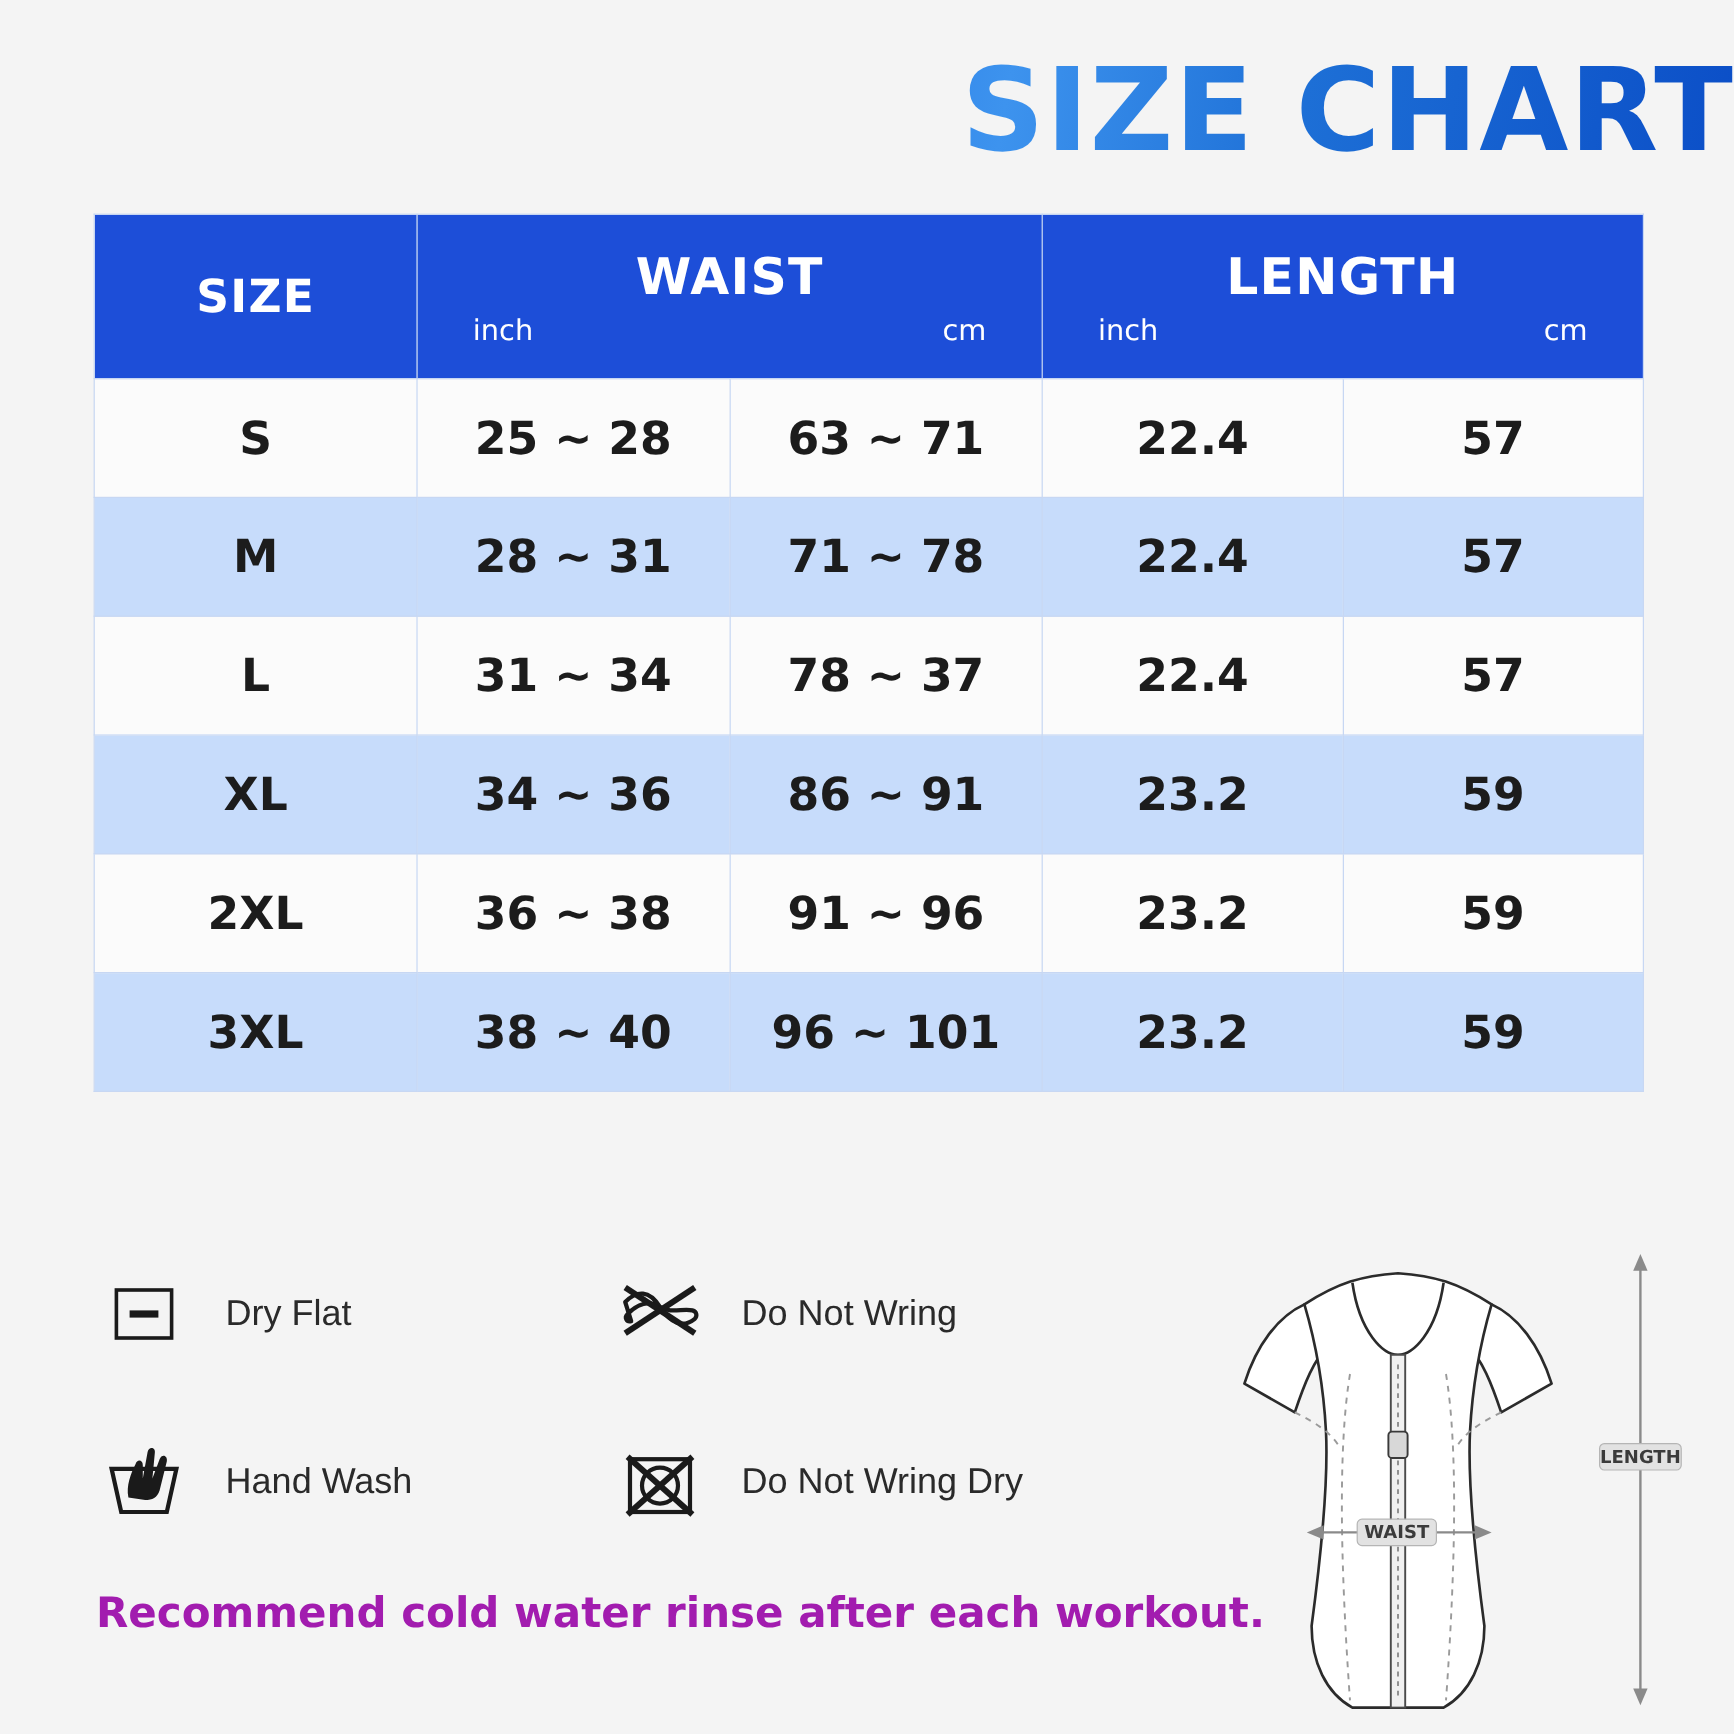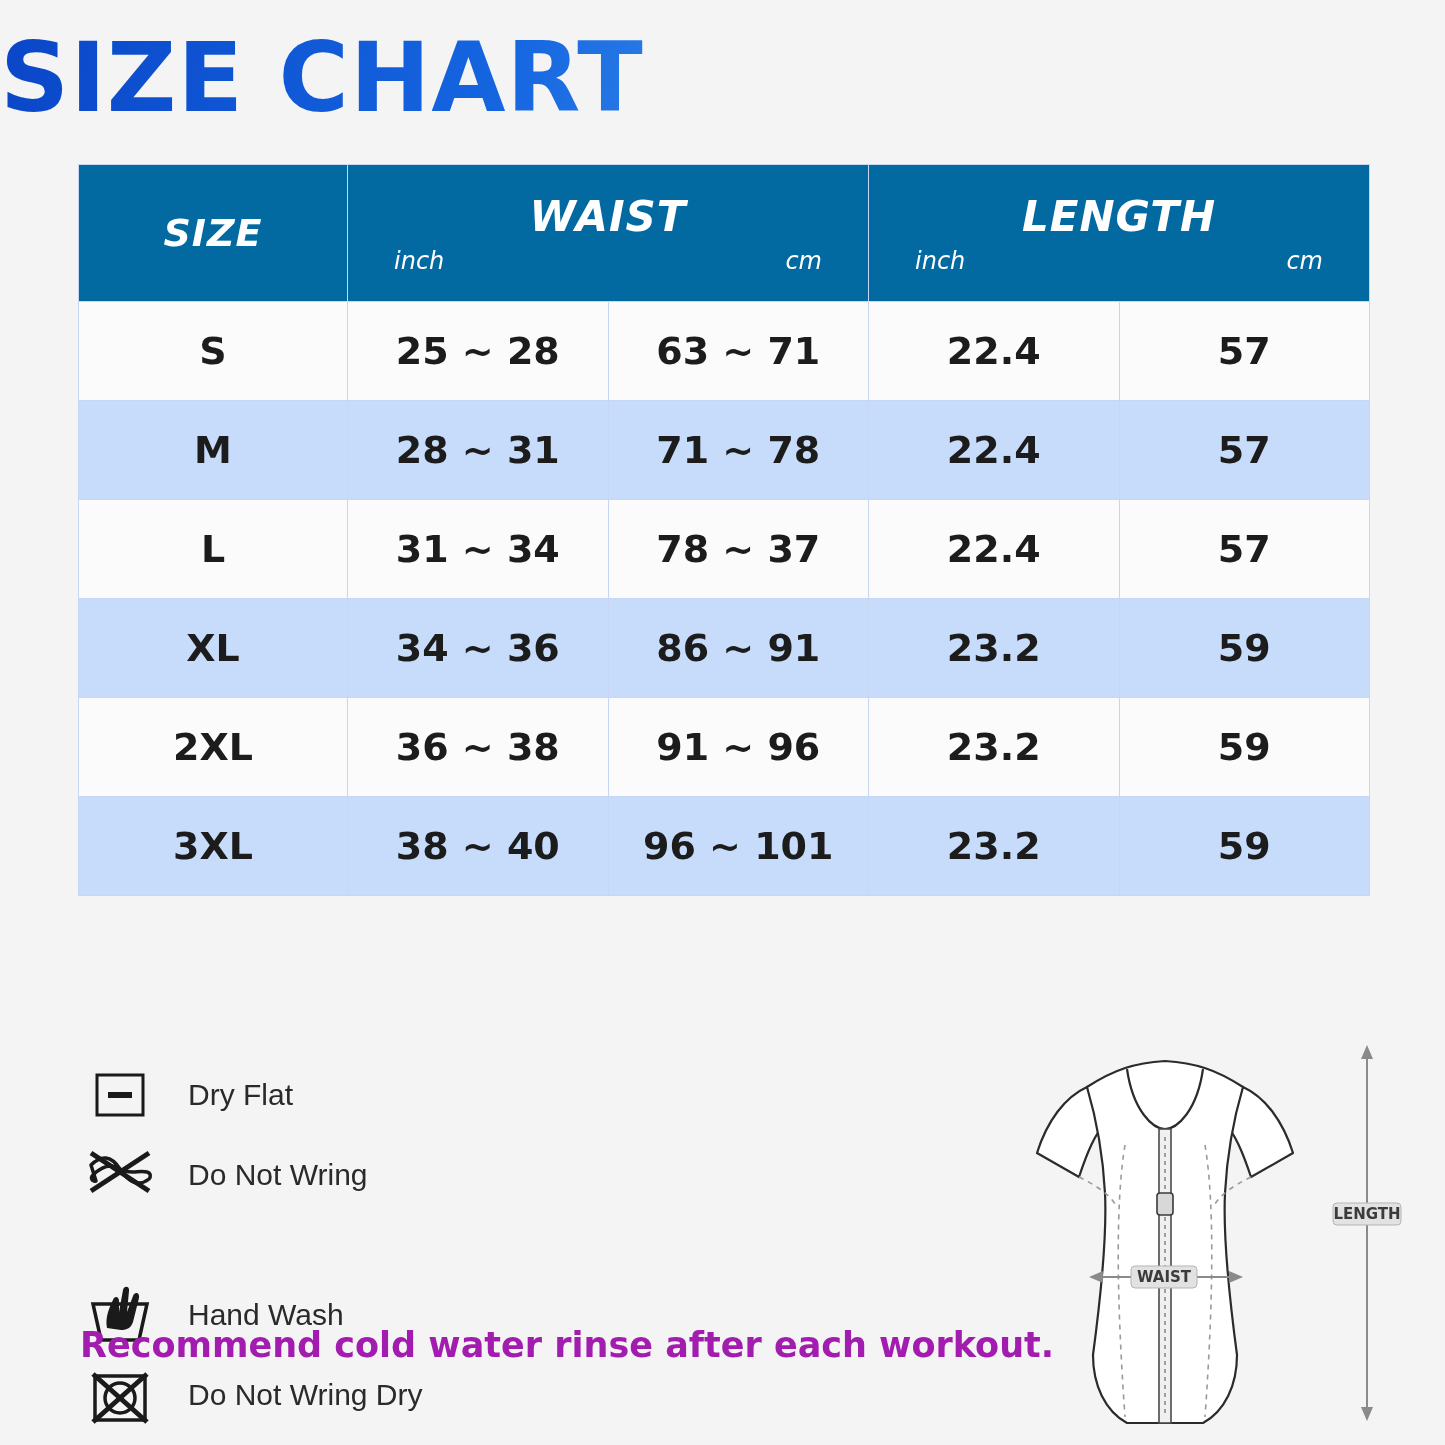--- a/index.html
+++ b/index.html
@@ -16,23 +16,23 @@
   }
   .page {
     position: relative;
     width: 1445px;
     height: 1445px;
     box-sizing: border-box;
   }
 
   
   .title {
-    text-align: left;
+    text-align: right;
     margin: 0;
-    padding-top: 22px;
+    padding-top: 36px;
     font-size: 96px;
     font-weight: bold;
     letter-spacing: 1px;
     font-family: "DejaVu Sans", sans-serif;
     background: linear-gradient(100deg, #0a46c8 0%, #1565e0 35%, #3d93ee 58%, #1d6fd6 75%, #0b4ec7 100%);
     -webkit-background-clip: text;
     background-clip: text;
     color: transparent;
     text-decoration: underline;
     -webkit-text-fill-color: transparent;
@@ -46,27 +46,26 @@
     border-collapse: collapse;
     width: 1289px;
     table-layout: fixed;
   }
   table.size-table th, table.size-table td {
     border: 1px solid #c7d7f3;
     text-align: center;
     font-family: "DejaVu Sans", sans-serif;
   }
   thead th {
-    background: #0369a1;
+    background: #1d4ed8;
     color: #ffffff;
     border: 1px solid #1546ad;
     height: 136px;
     vertical-align: middle;
     padding: 0;
-    font-style: italic;
   }
   .th-size {
     font-size: 38px;
     font-weight: bold;
     letter-spacing: 1px;
   }
   .grp {
     display: flex;
     flex-direction: column;
     justify-content: center;
@@ -99,21 +98,20 @@
   .care {
     position: absolute;
     left: 80px;
     top: 1055px;
     width: 880px;
   }
   .care-row {
     display: flex;
     align-items: flex-start;
     margin-bottom: 60px;
-    flex-direction: column;
   }
   .care-cell {
     display: flex;
     align-items: center;
     width: 430px;
   }
   .care-ico {
     width: 80px;
     height: 80px;
     display: flex;

